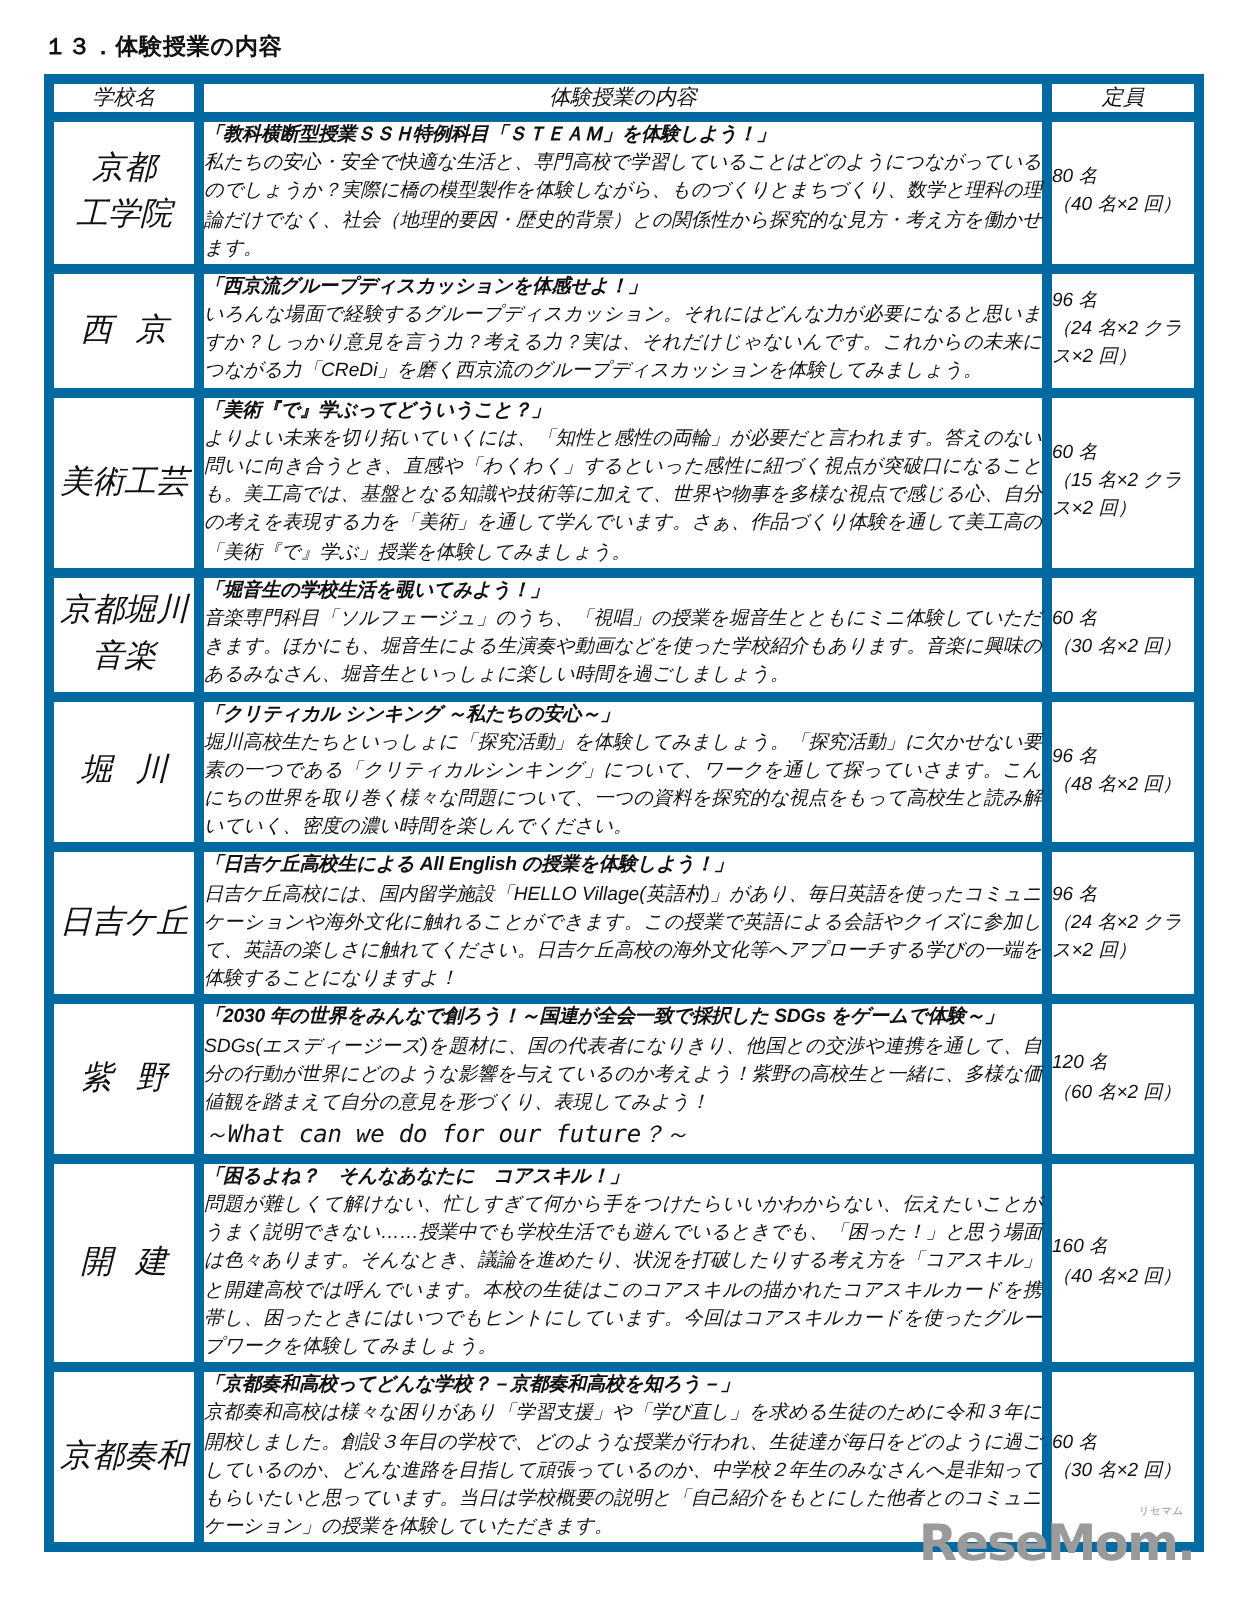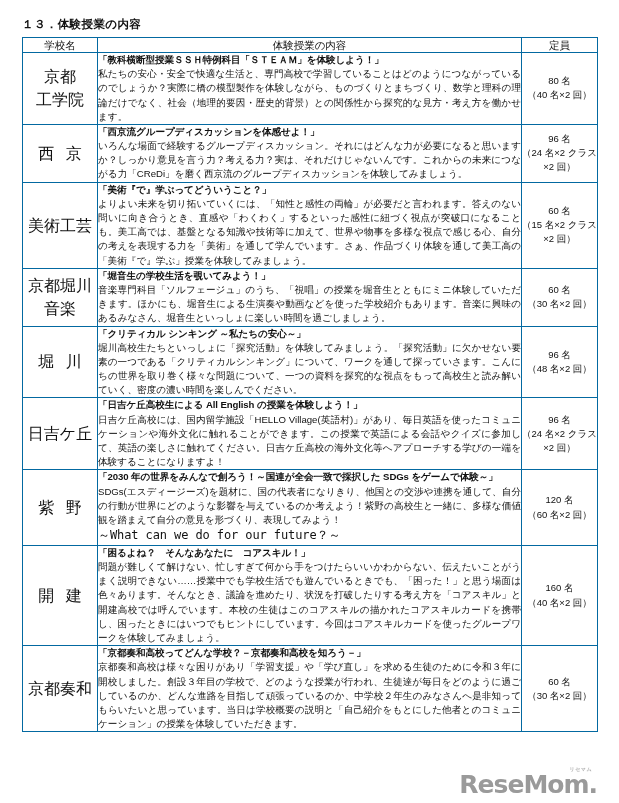--- a/index.html
+++ b/index.html
@@ -32,23 +32,24 @@
     line-height: 1.2;
   }
   table.content-table {
     width: 575px;
     border-collapse: collapse;
     table-layout: fixed;
     border: 1px solid #4a4a4a;
   }
   table.content-table th,
   table.content-table td {
-    border: 1px solid #0369a1;
+    border: 5px solid #0369a1;
     vertical-align: middle;
     padding: 0;
+    font-style: italic;
   }
   col.c-school { width: 75px; }
   col.c-desc   { width: 424px; }
   col.c-cap    { width: 76px; }
 
   thead th {
     text-align: center;
     font-size: 10.5px;
     font-weight: 400;
     padding: 3px 0 3px 0;
@@ -61,21 +62,21 @@
     line-height: 1.45;
     padding: 2px 1px;
     color: #111;
     white-space: pre-line;
   }
   td.school-cell.spaced {
     letter-spacing: 3.5px;
     text-indent: 3.5px;
   }
   td.cap-cell {
-    text-align: center;
+    text-align: left;
     font-size: 9.5px;
     line-height: 1.5;
     padding: 2px 4px;
     color: #111;
     word-break: break-all;
   }
   td.desc-cell {
     padding: 2px 4px 3px 5px;
     font-size: 9.6px;
     line-height: 1.48;
@@ -92,21 +93,21 @@
     display: block;
   }
   .mono-en {
     font-family: "DejaVu Sans Mono", "Liberation Mono", monospace;
     font-size: 12px;
     letter-spacing: -0.1px;
   }
   .logo {
     position: absolute;
     right: 22px;
-    bottom: 16px;
+    bottom: 28px;
     text-align: right;
     user-select: none;
   }
   .logo-word {
     font-size: 25px;
     font-weight: 700;
     color: #9a9a9a;
     letter-spacing: -1px;
     font-family: "DejaVu Sans", sans-serif;
     line-height: 1;

